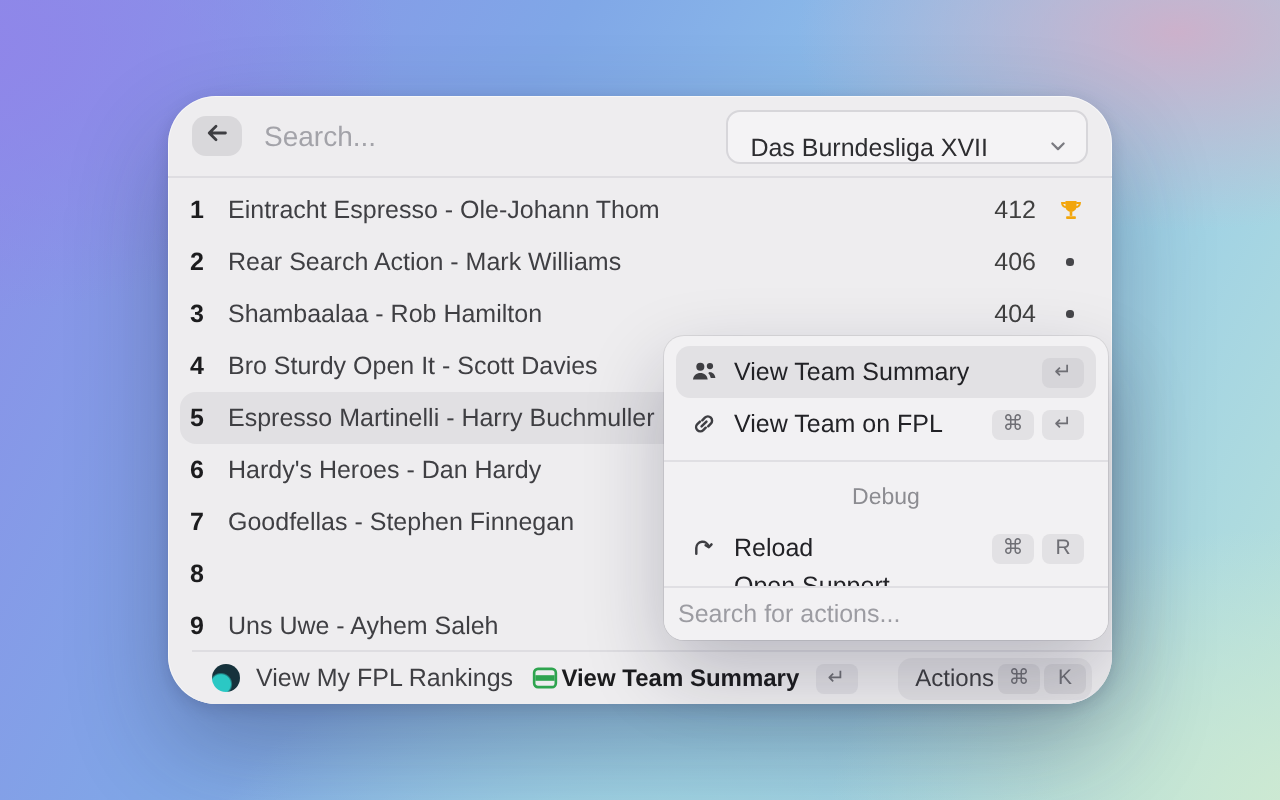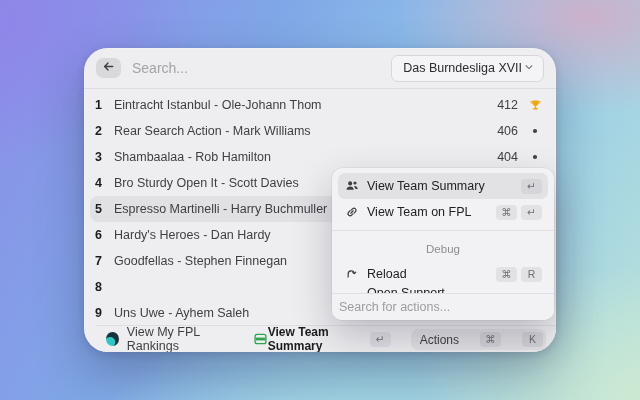--- a/index.html
+++ b/index.html
@@ -15,21 +15,21 @@
   
   .window{position:absolute;left:84px;top:48px;width:472px;height:304px;
     background:#eeedef;border-radius:24px;overflow:hidden;
     box-shadow:0 22px 50px rgba(25,25,60,.30),0 2px 8px rgba(25,25,60,.15),
       inset 0 0 0 0.5px rgba(255,255,255,.55);}
   .header{height:40px;display:flex;align-items:center;padding:0 12px;
     border-bottom:1px solid #dedde1;}
   .back-btn{width:25px;height:20px;border:none;border-radius:7px;background:#d9d8db;
     display:flex;align-items:center;justify-content:center;padding:0;cursor:default;}
   .search-ph{margin-left:11px;font-size:14px;color:#a3a3a9;flex:1;}
-  .dropdown{height:25px;display:flex;align-items:center;gap:2px;padding:0 9px 0 11px;
+  .dropdown{height:25px;display:flex;align-items:flex-end;gap:30px;padding:0 9px 0 11px;
     background:#f4f3f5;border:1px solid #d7d6da;border-radius:7px;
     font-size:12.5px;color:#2d2d30;}
   
   .list{padding:3px 0 0;}
   .row{height:26px;margin:0 6px;border-radius:8px;display:flex;align-items:center;
     padding:0 8px 0 2px;}
   .row.selected{background:#e1e0e3;}
   .rank{width:13px;text-align:center;font-size:12.5px;font-weight:700;color:#1c1c1e;}
   .title{margin-left:9px;font-size:12.5px;color:#3f3f43;}
   .sp{flex:1;}
@@ -41,21 +41,21 @@
     border-top:1px solid #dedde1;display:flex;align-items:center;padding:0 10px;
     background:#eeedef;}
   .logo{width:14px;height:14px;border-radius:50%;
     background:radial-gradient(circle at 32% 72%, #2bc8c4 0 34%, #16323c 42%);}
   .sb-label{margin-left:8px;font-size:12.5px;color:#3f3f43;}
   .cardicon{margin-left:8px;display:flex;align-items:center;}
   .sb-primary{font-size:12px;font-weight:700;color:#1c1c1e;}
   .kbd{display:inline-flex;align-items:center;justify-content:center;
     min-width:17px;height:15px;padding:0 2px;border-radius:4px;background:#e0dfe3;
     font-size:10.5px;color:#6f6f75;}
-  .actions-group{display:flex;align-items:flex-end;gap:21px;background:#e2e1e4;
+  .actions-group{display:flex;align-items:center;gap:2px;background:#e2e1e4;
     border-radius:7px;padding:3px 3px 3px 9px;margin-left:12px;}
   .actions-group .kbd{background:#d4d3d7;}
   .actions-label{font-size:12px;color:#3f3f43;}
   .sb-right{margin-left:auto;display:flex;align-items:center;gap:8px;}
   
   .menu{position:absolute;left:332px;top:168px;width:222px;height:152px;
     background:#f2f1f3;border-radius:10px;z-index:5;
     box-shadow:0 16px 40px rgba(20,20,50,.24),0 0 0 0.5px rgba(0,0,0,.08);}
   .menu-items{position:absolute;left:0;right:0;top:0;bottom:26px;
     padding:5px 6px 0;overflow:hidden;}
@@ -91,21 +91,21 @@
         <span>Das Burndesliga XVII</span>
         <span><svg width="10" height="10" viewBox="0 0 16 16">
               <path d="M3.5 6l4.5 4.5L12.5 6" fill="none" stroke="#7a7a80" stroke-width="1.8" stroke-linecap="round" stroke-linejoin="round"></path>
             </svg></span>
       </div>
     </div>
 
     <div class="list" id="list">
         <div class="row">
           <span class="rank">1</span>
-          <span class="title">Eintracht Istanbul - Ole-Johann Thom</span>
+          <span class="title">Eintracht Espresso - Ole-Johann Thom</span>
           <span class="sp"></span>
           <span class="pts">412</span>
           <span class="acc">
             <svg width="13" height="13" viewBox="0 0 16 16">
               <path d="M4.6 1.9h6.8v3.3A3.4 3.4 0 0 1 8 8.6 3.4 3.4 0 0 1 4.6 5.2z" fill="#F2A60D"></path>
               <path d="M4.8 3.1H2.5a2.5 2.5 0 0 0 2.6 2.5M11.2 3.1h2.3a2.5 2.5 0 0 1-2.6 2.5" fill="none" stroke="#F2A60D" stroke-width="1.2"></path>
               <rect x="7.2" y="8.4" width="1.6" height="2.6" fill="#F2A60D"></rect>
               <rect x="5" y="11.2" width="6" height="1.7" rx=".5" fill="#F2A60D"></rect>
             </svg>
           </span>

